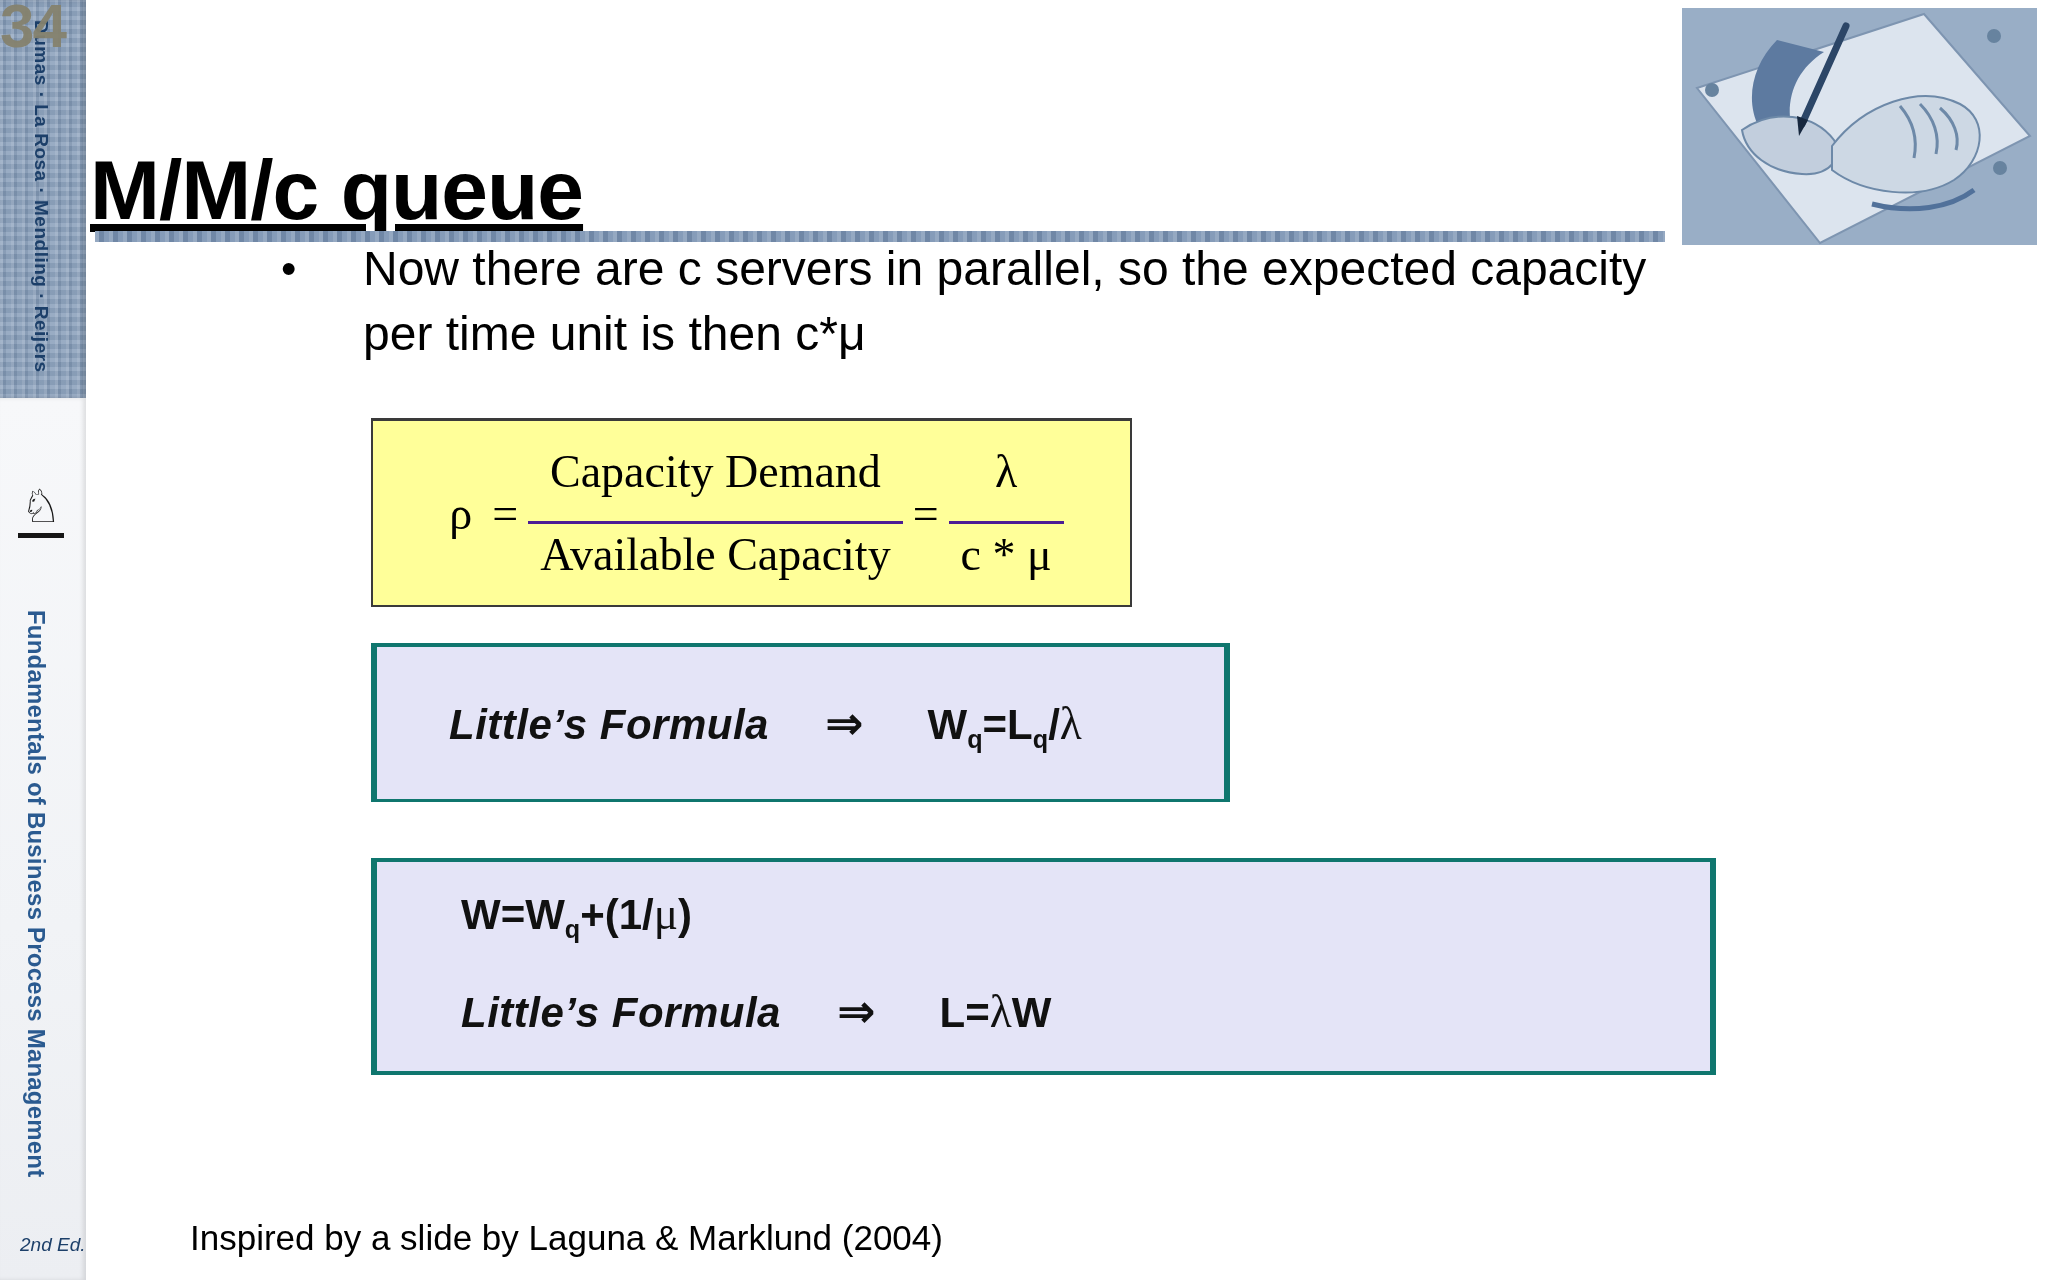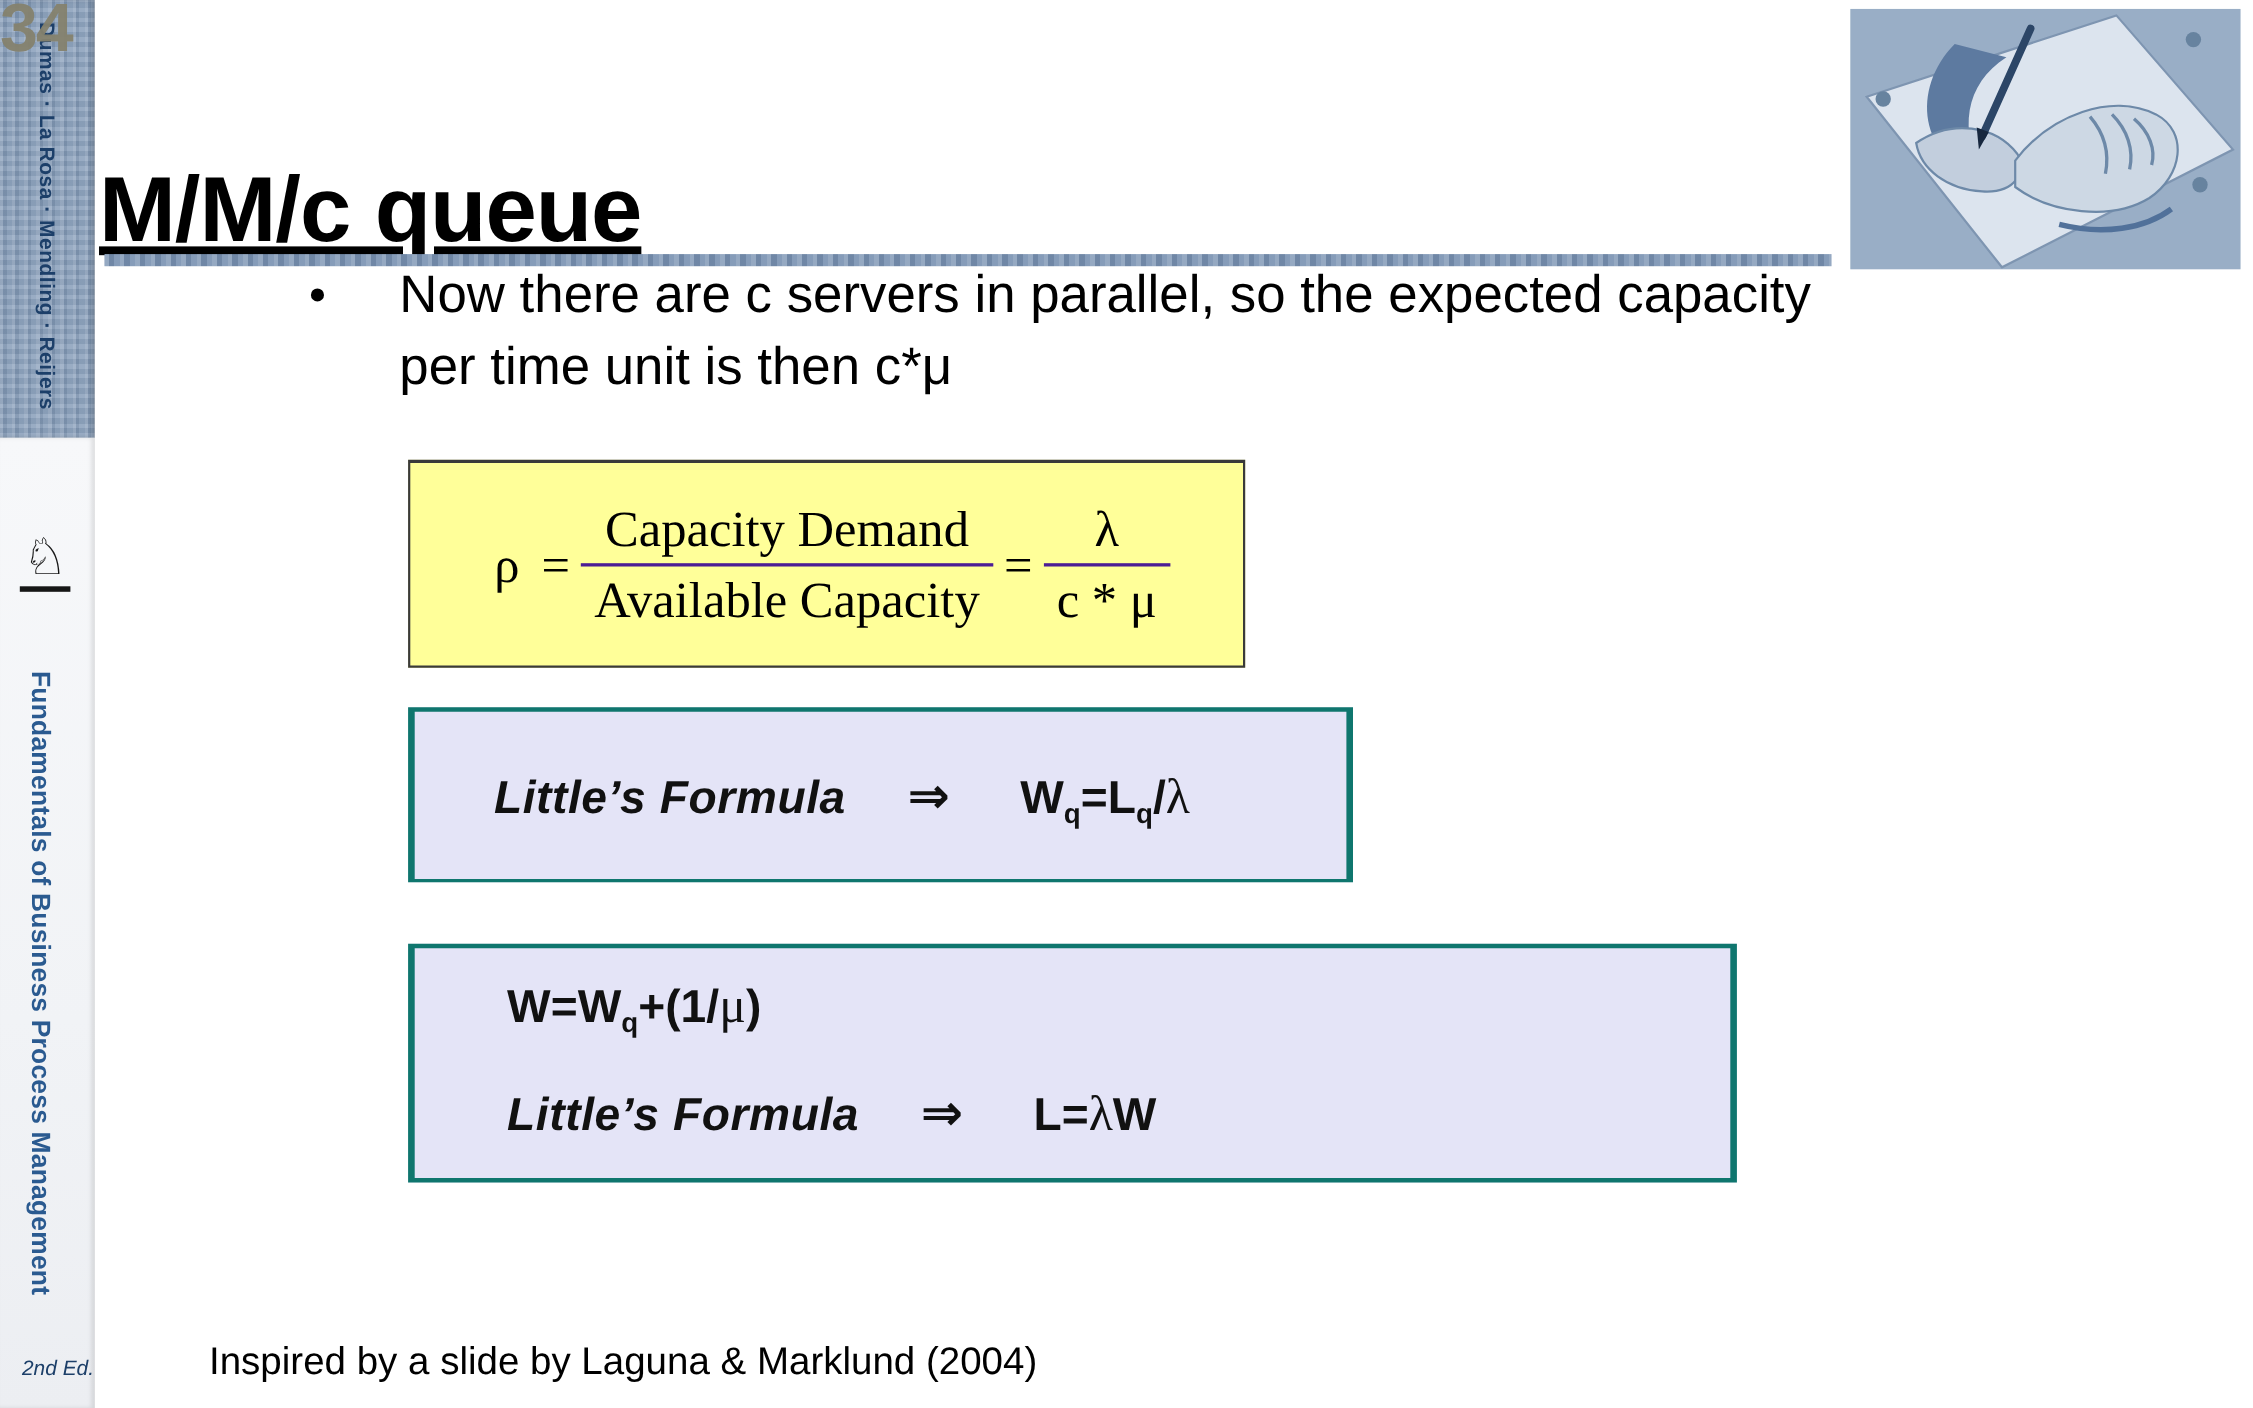--- a/index.html
+++ b/index.html
@@ -41,28 +41,28 @@
   .bullet-marker{width:82px;font-size:44px;line-height:65px;}
   .bullet-text{width:1345px;font-size:48px;line-height:65px;color:#000;}
 
   
   .rho-box{position:absolute;left:371px;top:418px;width:761px;height:189px;
     background:#ffff99;border:2px solid #3a3a3a;border-top-width:3px;box-sizing:border-box;
     display:flex;align-items:center;justify-content:center;
     font-family:"Liberation Serif",serif;font-size:46px;color:#000;}
   .rho-box .sym{padding:0 10px;}
   .frac{display:inline-flex;flex-direction:column;align-items:center;text-align:center;}
-  .frac .num{padding:0 12px 5px;}
+  .frac .num{padding:0 12px 23px;}
   .frac .den{border-top:3px solid #4c1d95;padding:4px 12px 0;}
 
   
   .lav{background:#e4e4f7;border:6px solid #0f766e;box-sizing:border-box;position:absolute;}
   .box1{left:371px;top:643px;width:859px;height:159px;border-top-width:4px;border-bottom-width:3px;
     display:flex;align-items:center;padding-left:72px;}
-  .box2{left:371px;top:858px;width:1208px;height:217px;border-top-width:4px;border-bottom-width:4px;
+  .box2{left:371px;top:858px;width:1345px;height:217px;border-top-width:4px;border-bottom-width:4px;
     display:flex;flex-direction:column;justify-content:flex-start;padding:26px 0 0 84px;}
   .fline{font-size:42px;font-weight:bold;color:#111;display:flex;align-items:baseline;}
   .flabel{font-style:italic;letter-spacing:.5px;}
   .farrow{margin:0 0 0 56px;font-weight:bold;font-size:46px;font-family:"DejaVu Sans",sans-serif;}
   .fform{margin-left:64px;}
   .greek{font-family:"Liberation Serif",serif;font-weight:normal;font-size:1.08em;}
   sub{font-size:60%;line-height:0;}
   .box2 .fline + .fline{margin-top:44px;}
 
   

